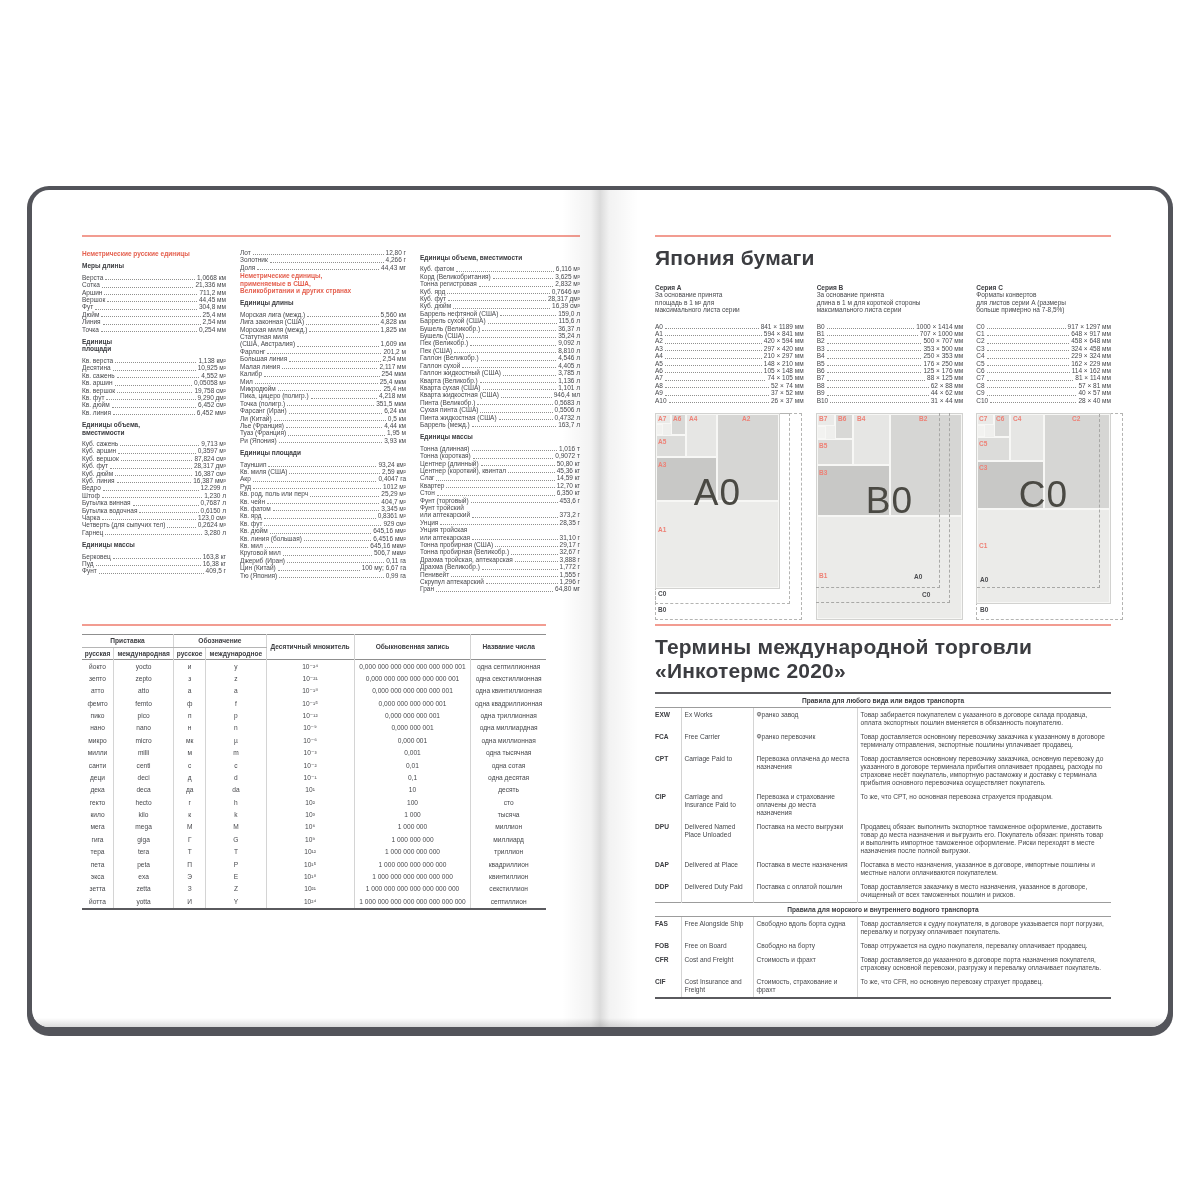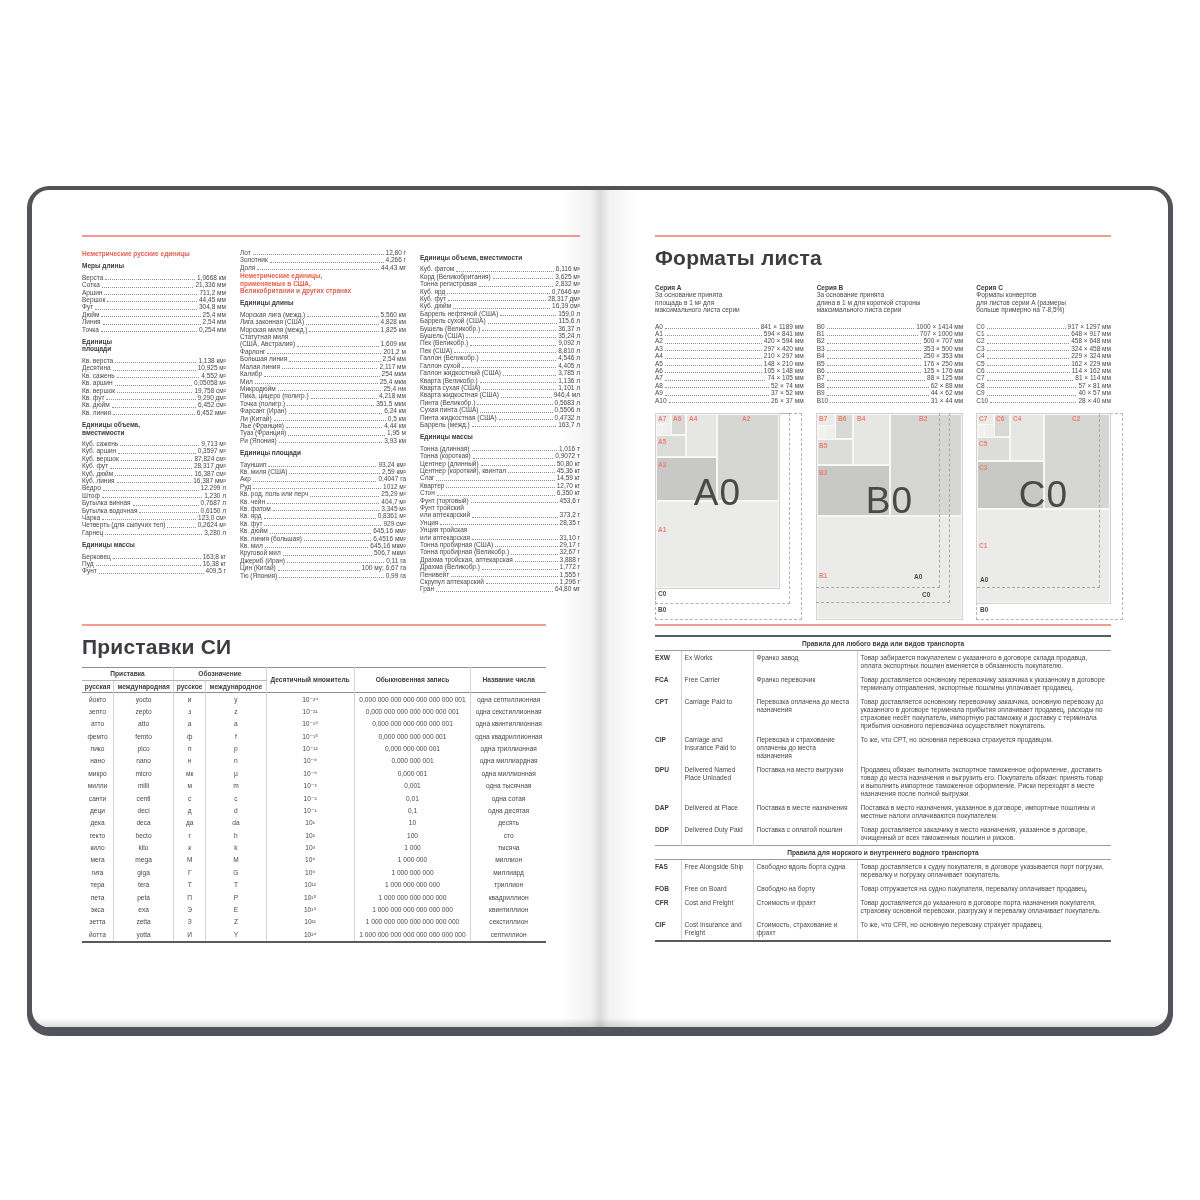--- a/index.html
+++ b/index.html
@@ -662,21 +662,20 @@
                 <span class="ulbl">Гран</span>
                 <span class="udots"></span>
                 <span class="uval">64,80 мг</span>
               </div>
             </div>
           </div>
       </div>
 
       <div class="si-content">
         <div class="rule"></div>
-        <h1 class="sec">Приставки СИ</h1>
         <table class="si" id="si-table">
             <thead>
               <tr>
                 <th class="grp" colspan="2">Приставка</th>
                 <th class="grp" colspan="2">Обозначение</th>
                 <th rowspan="2">Десятичный множитель</th>
                 <th rowspan="2">Обыкновенная запись</th>
                 <th rowspan="2">Название числа</th>
               </tr>
               <tr>
@@ -866,21 +865,21 @@
                 <td>10²⁴</td>
                 <td>1 000 000 000 000 000 000 000 000</td>
                 <td>септиллион</td>
               </tr>
             </tbody>
           </table>
       </div>
 
       <div class="right-content">
         <div class="rule"></div>
-        <h1 class="sec">Форматы листа</h1>
+        <h1 class="sec">Япония бумаги</h1>
         <div class="series-row" id="series-row">
             <div class="scol">
               <div class="sname">Серия A</div>
               <div class="sdesc">
                 <div>За основание принята</div>
                 <div>площадь в 1 м² для</div>
                 <div>максимального листа серии</div>
               </div>
               <div class="urow">
                 <span class="ulbl">A0</span>
@@ -1140,20 +1139,21 @@
               <span class="glab" style="left:3px;top:162px">A0</span>
               <div class="big" style="left:0;width:133px;top:60px">C0</div>
             </div>
             <span class="glab" style="left:4px;top:193px">B0</span>
           </div>
         </div>
       </div>
 
       <div class="inc-content">
         <div class="rule"></div>
+        <h1 class="sec">Термины международной торговли «Инкотермс 2020»</h1>
         <table class="inc" id="inc-table">
             <colgroup>
               <col style="width: 26px;">
               <col style="width: 72px;">
               <col style="width: 104px;">
               <col>
             </colgroup>
             <tbody>
               <tr class="grp">
                 <td colspan="4">Правила для любого вида или видов транспорта</td>

